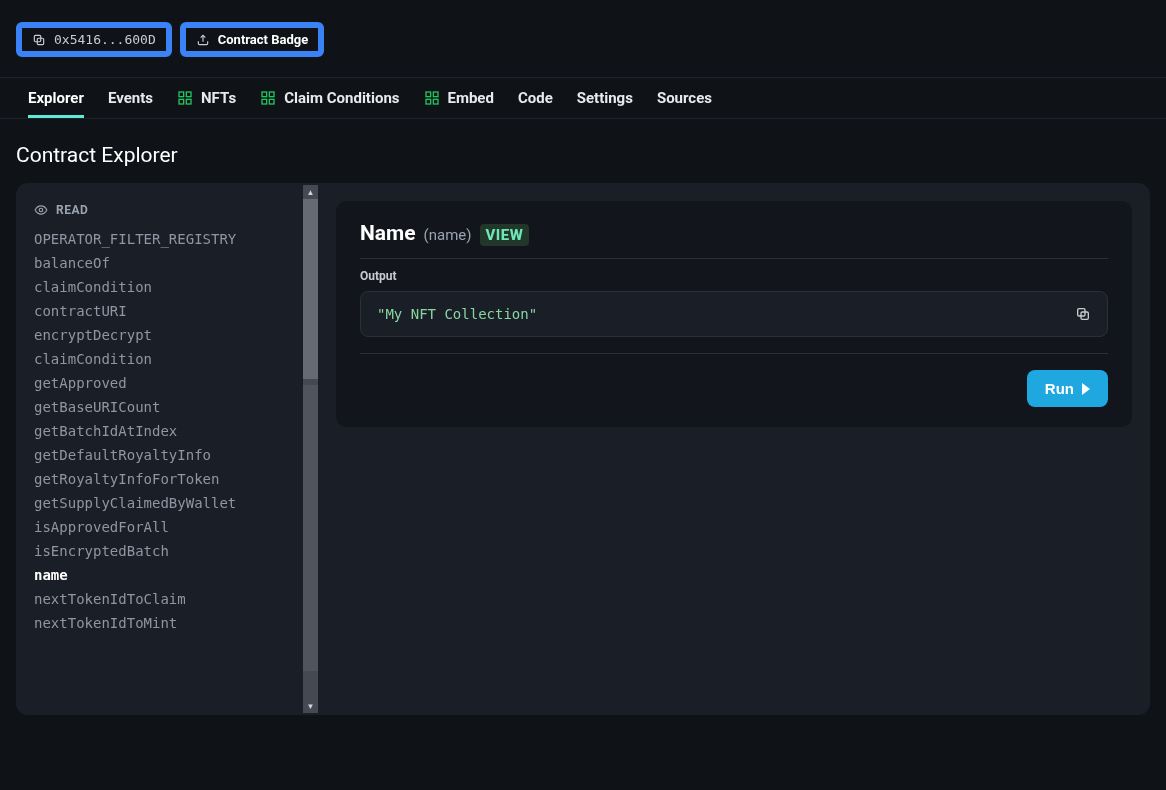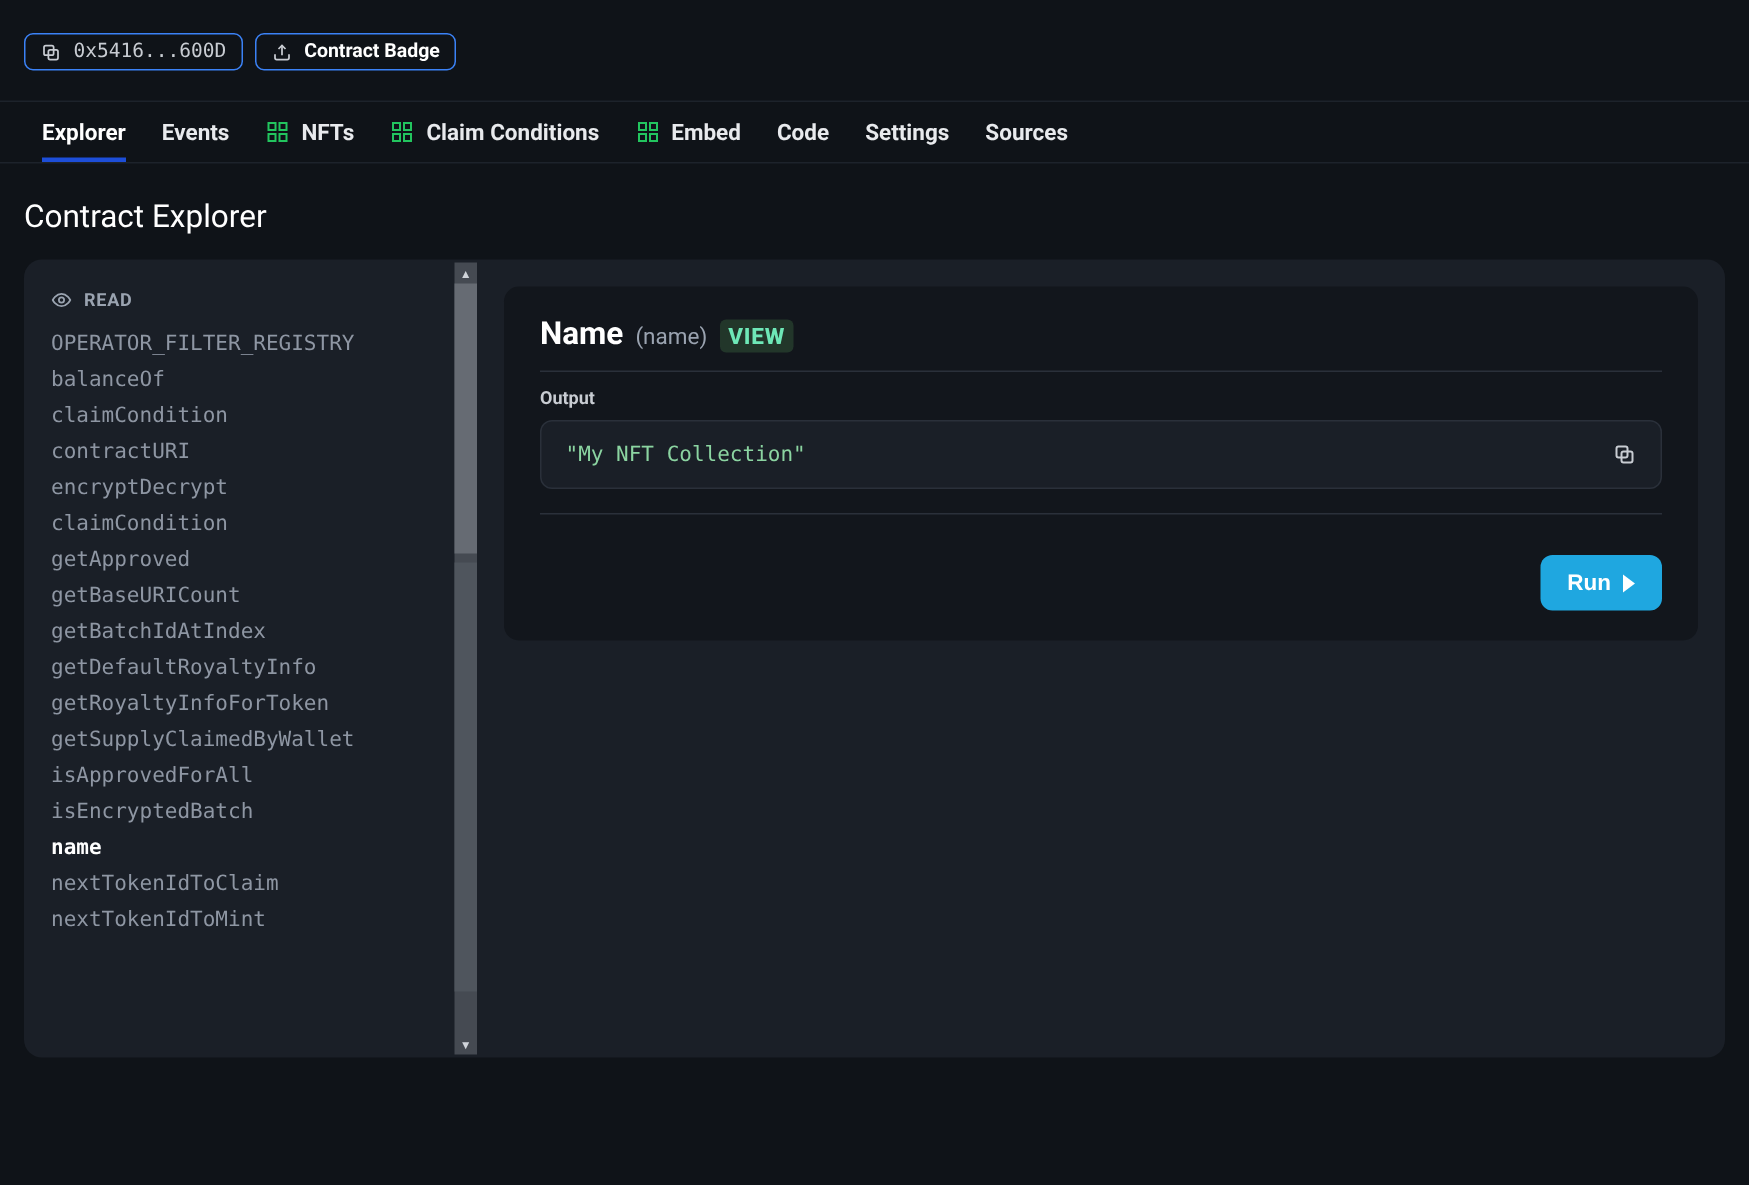--- a/index.html
+++ b/index.html
@@ -1,25 +1,25 @@
 <!DOCTYPE html>
 <html><head>
   <meta charset="utf-8">
   <style>
     * { margin: 0; padding: 0; box-sizing: border-box; }
     html, body { width: 1166px; height: 790px; background: #0f1318; color: #e8eaed; font-family: -apple-system, BlinkMacSystemFont, "Segoe UI", Roboto, Arial, sans-serif; overflow: hidden; }
     .header { padding: 22px 16px 20px 16px; }
     .title { font-size: 25px; font-weight: 700; color: #ffffff; margin-bottom: 14px; }
     .chip-row { display: flex; gap: 8px; }
-    .chip { display: inline-flex; align-items: center; gap: 8px; padding: 4px 10px; border: 1px solid #3b82f6; border-radius: 6px; background: #0f1318; font-size: 13px; color: #c8ccd2; font-family: ui-monospace, SFMono-Regular, Menlo, Consolas, monospace; cursor: pointer; }
+    .chip { display: inline-flex; align-items: center; gap: 8px; padding: 4px 10px; border: 6px solid #3b82f6; border-radius: 6px; background: #0f1318; font-size: 13px; color: #c8ccd2; font-family: ui-monospace, SFMono-Regular, Menlo, Consolas, monospace; cursor: pointer; }
     .chip .icon { width: 14px; height: 14px; color: #c8ccd2; }
     .chip.badge-chip { font-family: inherit; font-weight: 700; color: #ffffff; }
     .tabbar { border-top: 1px solid #1d232b; border-bottom: 1px solid #1d232b; display: flex; align-items: center; gap: 24px; padding: 0 28px; height: 42px; }
     .tab { display: inline-flex; align-items: center; gap: 8px; font-size: 15px; font-weight: 700; color: #e8eaed; height: 100%; cursor: pointer; border-bottom: 3px solid transparent; padding-top: 3px; }
-    .tab.active { color: #ffffff; border-bottom: 3px solid #1d4ed8; }
+    .tab.active { color: #ffffff; border-bottom: 3px solid #5eead4; }
     .tab .tab-icon { width: 16px; height: 16px; color: #22c55e; }
     .section-title { font-size: 21px; font-weight: 400; color: #ffffff; padding: 24px 32px 16px 16px; }
     .panel-wrap { display: flex; margin: 0 16px; background: #1a1f27; border-radius: 12px; height: 532px; }
     .sidebar { position: relative; width: 302px; padding: 20px 12px 20px 18px; }
     .read-header { display: flex; align-items: flex-start; gap: 8px; color: #9aa3b0; font-size: 12px; font-weight: 700; letter-spacing: 0.5px; margin-bottom: 14px; }
     .read-header .eye-icon { width: 14px; height: 14px; }
     .func-list { display: flex; flex-direction: column; gap: 8px; font-family: ui-monospace, SFMono-Regular, Menlo, Consolas, monospace; font-size: 14px; color: #8e96a3; }
     .func-item { cursor: pointer; }
     .func-item.active { color: #ffffff; font-weight: 700; }
     .scroll-track { position: absolute; top: 2px; right: 0; bottom: 2px; width: 15px; background: #454a52; }
@@ -31,21 +31,21 @@
     .scroll-arrow.down { bottom: 0; }
     .content { flex: 1; padding: 18px; }
     .card { background: #12161c; border-radius: 10px; padding: 20px 24px; }
     .card-head { display: flex; align-items: baseline; gap: 8px; border-bottom: 1px solid #2a303a; padding-bottom: 12px; margin-bottom: 10px; }
     .fn-name { font-size: 21px; font-weight: 700; color: #ffffff; }
     .fn-paren { font-size: 15px; color: #9aa3b0; }
     .view-badge { background: #22362a; color: #6ee7b7; font-size: 15px; font-weight: 800; padding: 2px 6px; border-radius: 4px; letter-spacing: 0.5px; }
     .output-label { font-size: 12px; font-weight: 700; color: #c8ccd2; margin-bottom: 8px; }
     .output-box { display: flex; align-items: center; justify-content: space-between; background: #1a1f27; border: 1px solid #2a303a; border-radius: 8px; padding: 14px 16px; font-family: ui-monospace, SFMono-Regular, Menlo, Consolas, monospace; font-size: 14px; color: #8bd4a1; }
     .copy-icon { width: 16px; height: 16px; color: #c8ccd2; cursor: pointer; }
-    .run-row { border-top: 1px solid #2a303a; margin-top: 16px; padding-top: 27px; display: flex; justify-content: flex-end; }
+    .run-row { border-top: 1px solid #2a303a; margin-top: 16px; padding-top: 16px; display: flex; justify-content: flex-end; }
     .run-btn { display: inline-flex; align-items: center; gap: 8px; background: #1fa7e0; color: #ffffff; border: none; border-radius: 8px; padding: 10px 18px; font-size: 15px; font-weight: 700; cursor: pointer; }
     .run-btn .tri { width: 0; height: 0; border-left: 8px solid #ffffff; border-top: 6px solid transparent; border-bottom: 6px solid transparent; }
     svg { display: block; }
   </style>
 </head>
 <body>
 
 <div class="header">
   <div class="chip-row">
     <div class="chip">

